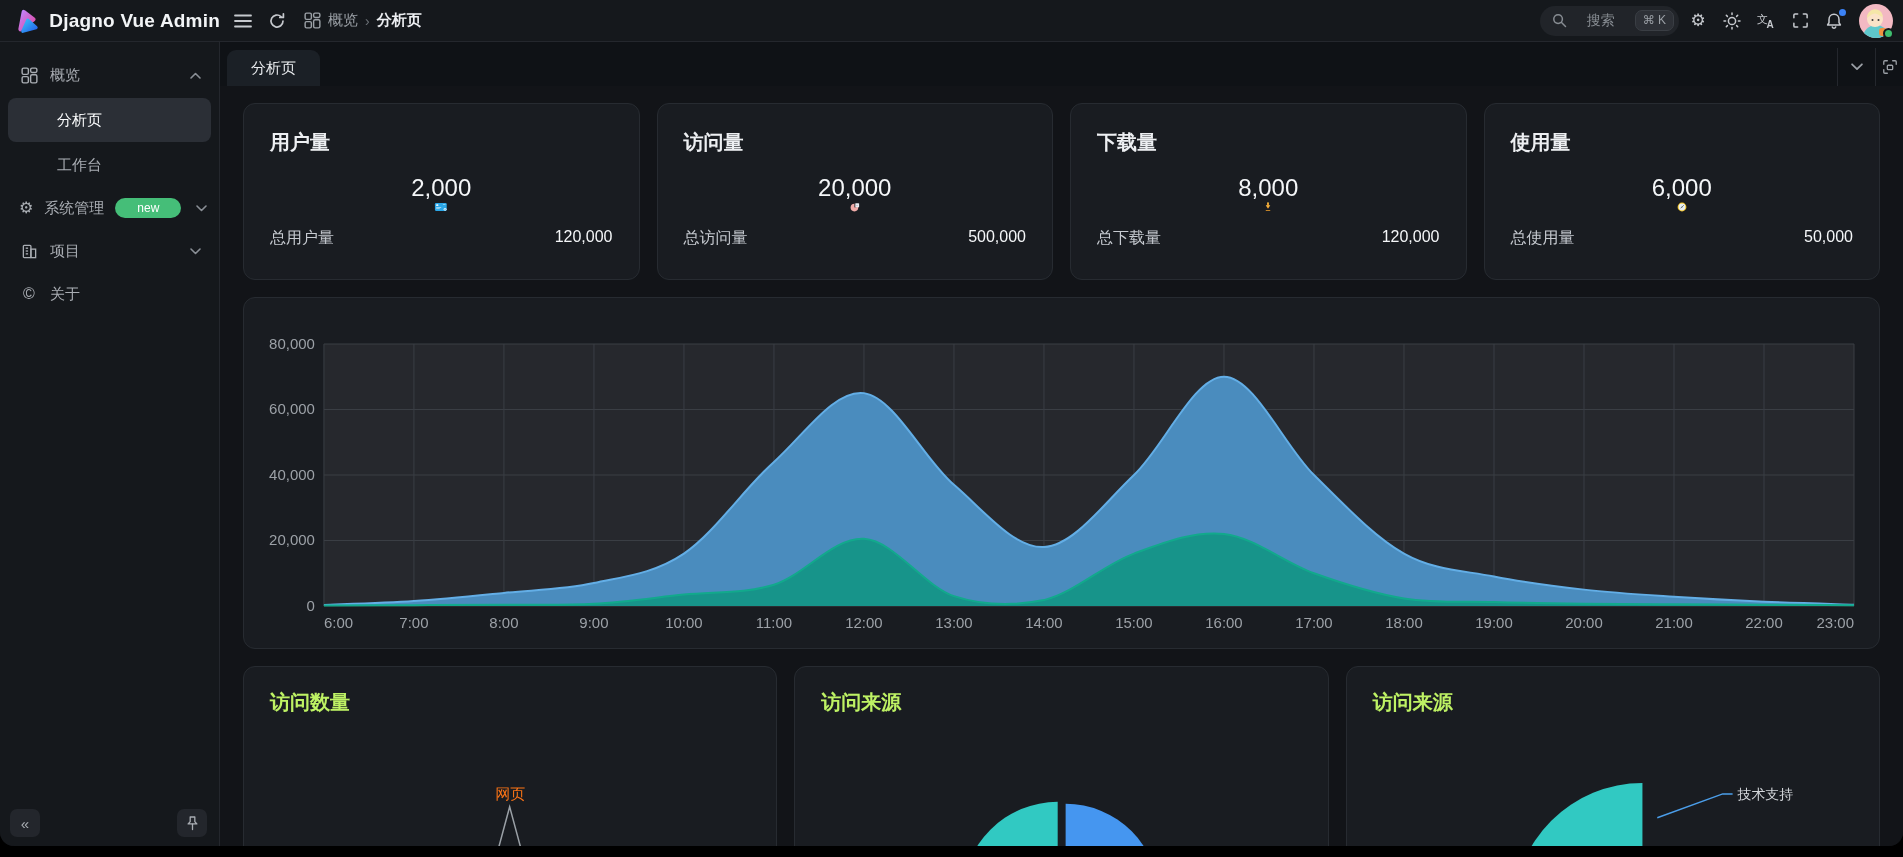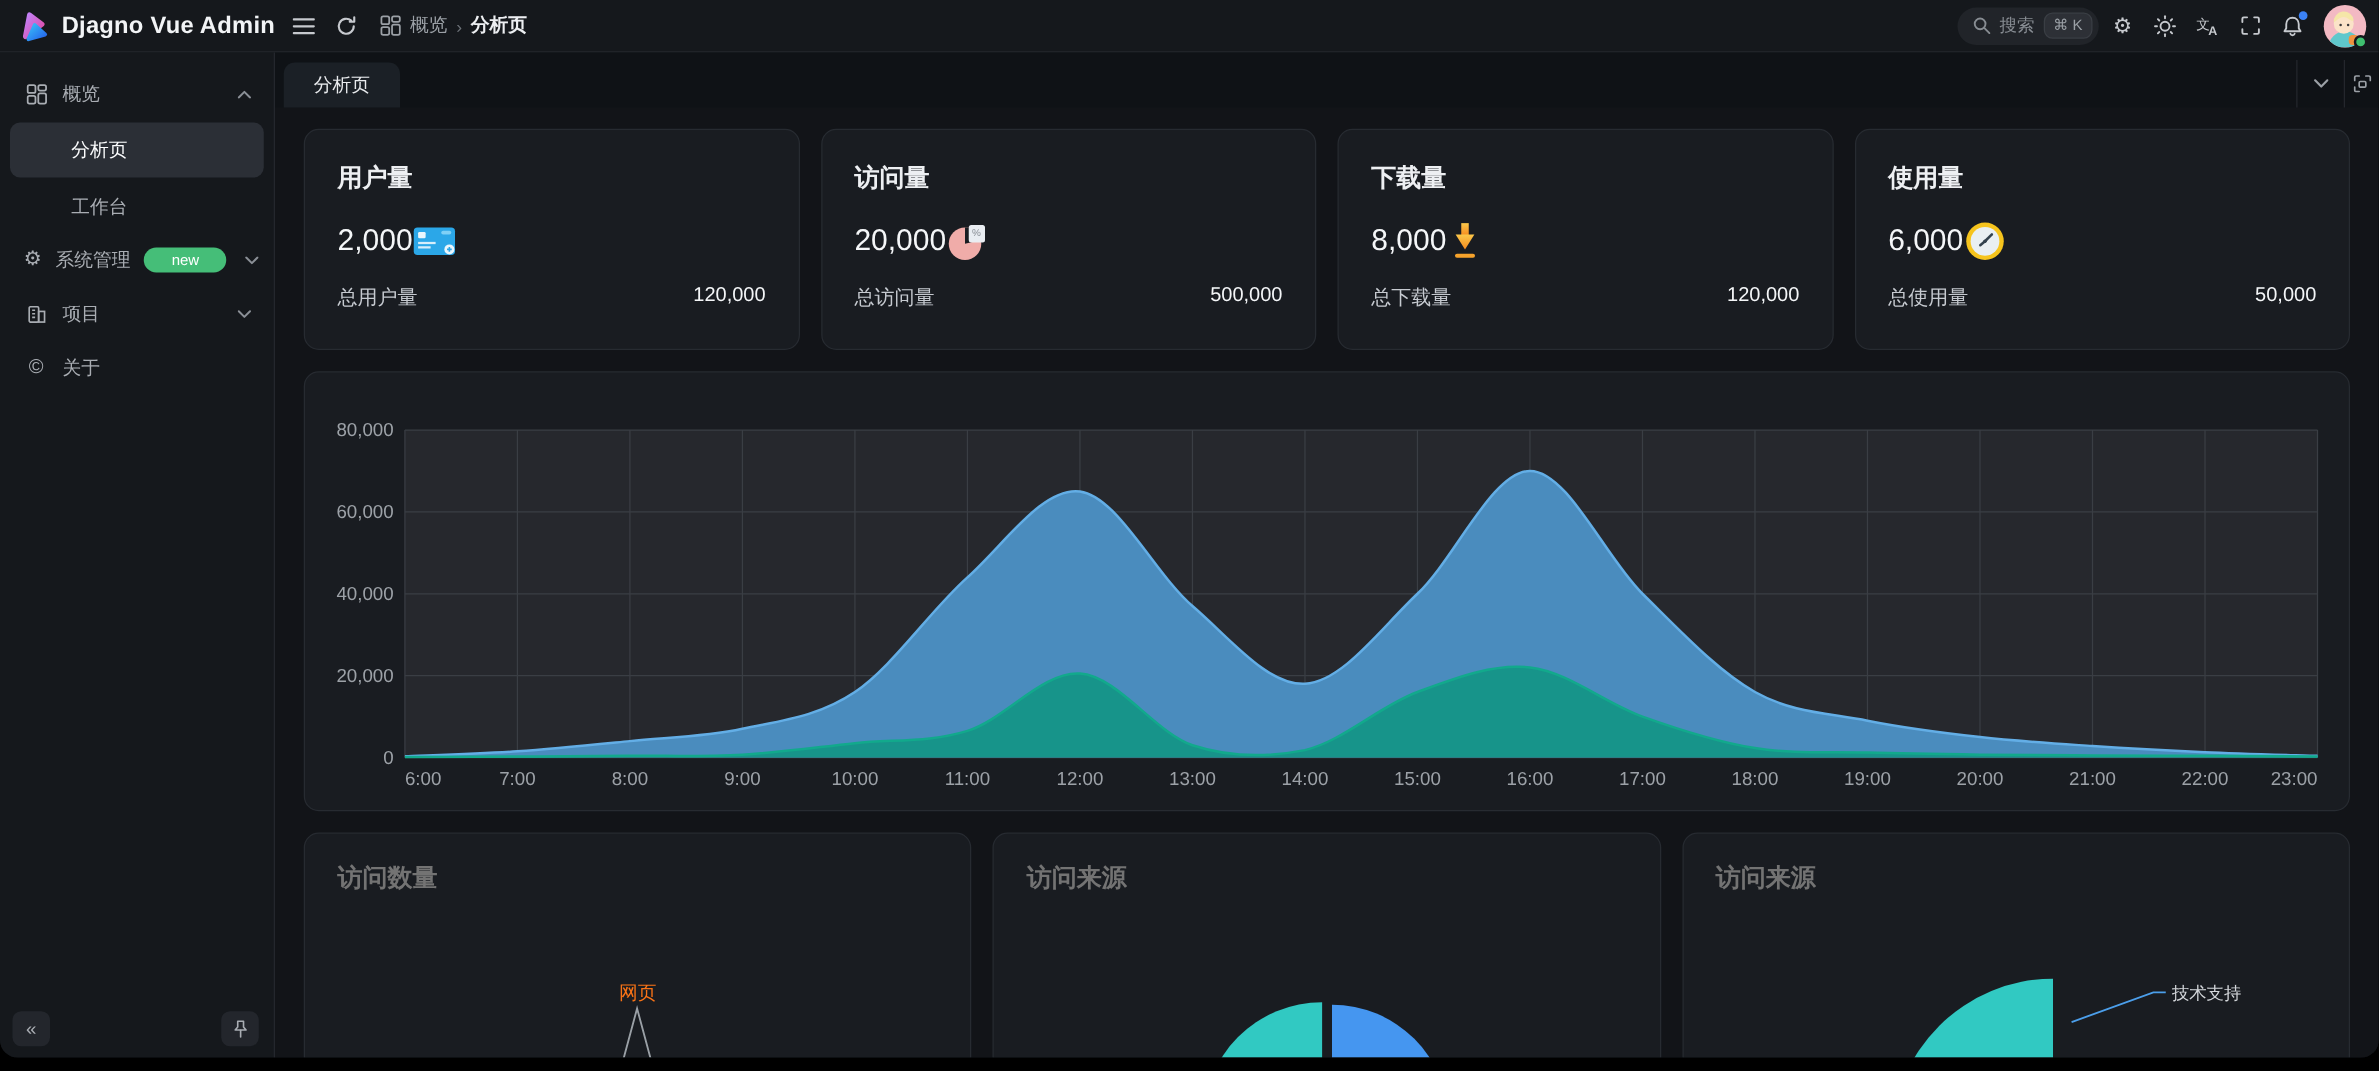--- a/index.html
+++ b/index.html
@@ -14,21 +14,21 @@
   .brand { width:220px; flex:0 0 220px; display:flex; align-items:center; gap:10px; padding-left:13px; }
   .brand-title { font-size:19px; font-weight:bold; color:#F2F4F6; letter-spacing:.2px; white-space:nowrap; }
   .header-main { flex:1; display:flex; align-items:center; padding:0 10px 0 8px; gap:4px; min-width:0; }
   .hbtn { width:30px; height:30px; border-radius:6px; display:flex; align-items:center; justify-content:center;
     color:#C6C9CE; cursor:pointer; position:relative; flex:0 0 auto; }
   .crumbs { display:flex; align-items:center; gap:7px; margin-left:8px; color:#9BA0A6; font-size:15px; }
   .crumb-cur { color:#EDEFF2; font-weight:bold; }
   .crumb-sep { color:#6C7177; font-size:14px; }
   .spacer { flex:1; }
   .search-pill { height:30px; border-radius:15px; background:#212429; display:flex; align-items:center;
-    gap:7px; padding:0 5px 0 12px; color:#878C92; font-size:14px; cursor:pointer; flex:0 0 auto; }
+    gap:20px; padding:0 5px 0 12px; color:#878C92; font-size:14px; cursor:pointer; flex:0 0 auto; }
   .kbd { background:#2D3036; border:1px solid #3A3E44; border-radius:7px; padding:1px 7px;
     font-size:12px; color:#9BA0A6; line-height:17px; }
   .glyph { font-size:17px; line-height:1; }
   .dot-blue { position:absolute; top:3px; right:3px; width:7px; height:7px; border-radius:50%; background:#3B82F6; }
   .avatar-wrap { width:34px; height:34px; position:relative; margin-left:6px; flex:0 0 auto; cursor:pointer; }
   .avatar { width:34px; height:34px; border-radius:50%; background:#F3B9C3; overflow:hidden; }
   .status-dot { position:absolute; right:-1px; bottom:-1px; width:11px; height:11px; border-radius:50%;
     background:#3FBF6F; border:2px solid #15181C; }
 
   
@@ -56,37 +56,37 @@
     color:#9BA0A6; cursor:pointer; }
   .tab-ctl:last-child { width:28px; }
 
   .content { flex:1; background:#121418; padding:17px 23px; overflow:hidden; }
 
   
   .stats-row { display:flex; gap:17px; }
   .card { background:#191C21; border:1px solid #272B31; border-radius:12px; }
   .stat-card { flex:1; height:177px; padding:25px 26px; }
   .stat-title { font-size:20px; font-weight:bold; color:#EDEFF2; }
-  .stat-mid { display:flex; justify-content:flex-start; align-items:center; margin-top:18px; height:38px; }
+  .stat-mid { display:flex; justify-content:space-between; align-items:center; margin-top:18px; height:38px;flex-direction:column; }
   .stat-value { font-size:24px; color:#F4F6F8; }
   .stat-foot { display:flex; justify-content:space-between; margin-top:16px; font-size:16px; }
   .stat-foot .fl { color:#C6CAD0; }
   .stat-foot .fv { color:#F4F6F8; }
 
   
   .chart-card { margin-top:17px; padding:20px 22px 12px 22px; }
   .seg { display:inline-flex; background:#282C33; border-radius:8px; padding:3px; }
   .seg-item { padding:8px 17px; font-size:16px; color:#8E939A; border-radius:6px; cursor:pointer; white-space:nowrap; }
   .seg-item.active { background:#15171C; color:#F4F6F8; font-weight:bold; }
   #trend-chart { display:block; width:100%; height:302px; margin-top:16px; }
 
   
   .bottom-row { display:flex; gap:17px; margin-top:17px; }
   .bottom-card { flex:1; height:230px; padding:22px 26px; position:relative; overflow:hidden; }
-  .b-title { font-size:20px; font-weight:bold; color:#737373; }
+  .b-title { font-size:20px; font-weight:bold; color:#bef264; }
   .b-art { position:absolute; left:0; top:0; width:100%; height:100%; pointer-events:none; }
   .weblabel { position:absolute; left:50%; top:118px; transform:translateX(-50%);
     color:#f97316; font-size:15px; }
   .pie-note { font-size:14px; fill:#D3D6DA; }
 </style>
 </head>
 <body>
 
 <div class="app">
 

